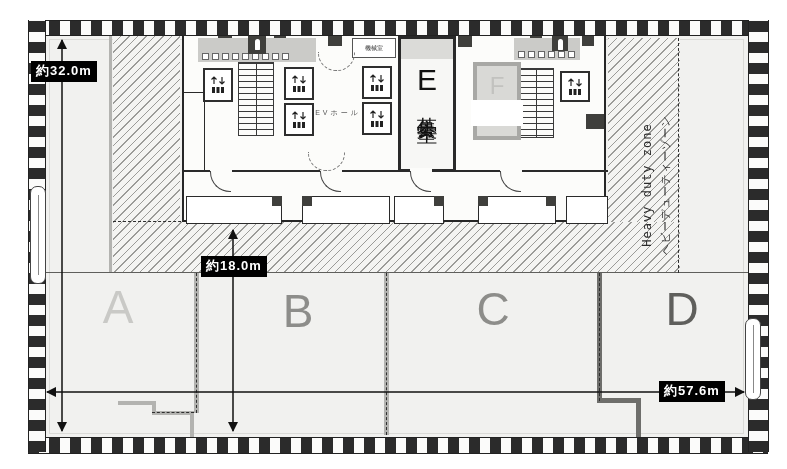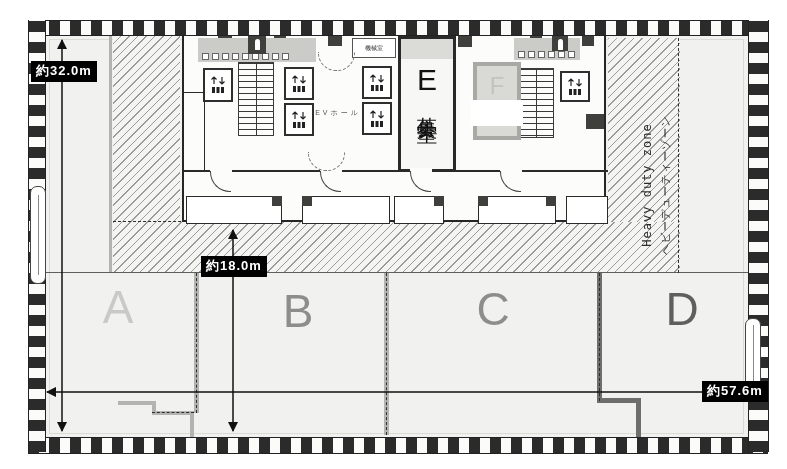--- a/index.html
+++ b/index.html
@@ -264,21 +264,21 @@
       <marker id="arr" viewBox="0 0 10 10" refX="9" refY="5" markerWidth="7" markerHeight="7" orient="auto-start-reverse">
         <path d="M0 0 L10 5 L0 10 z" fill="#111"></path>
       </marker>
     </defs>
     <line x1="62" y1="40" x2="62" y2="431" stroke="#111" stroke-width="1.5" marker-start="url(#arr)" marker-end="url(#arr)"></line>
     <line x1="233" y1="230" x2="233" y2="431" stroke="#111" stroke-width="1.5" marker-start="url(#arr)" marker-end="url(#arr)"></line>
     <line x1="47" y1="392" x2="744" y2="392" stroke="#111" stroke-width="1.5" marker-start="url(#arr)" marker-end="url(#arr)"></line>
   </svg>
   <div class="abs dimlabel" style="left:31px;  top:61px;">約32.0m</div>
   <div class="abs dimlabel" style="left:201px; top:256px;">約18.0m</div>
-  <div class="abs dimlabel" style="left:702px; top:381px;">約57.6m</div>
+  <div class="abs dimlabel" style="left:659px; top:381px;">約57.6m</div>
 
   <div class="abs wall-h" style="left:28px; top:20px;  width:740px; height:14px;"></div>
   <div class="abs wall-h" style="left:28px; top:437px; width:740px; height:15px;"></div>
   <div class="abs wall-v" style="left:28px;  top:20px; width:16px; height:432px;"></div>
   <div class="abs wall-v" style="left:748px; top:20px; width:19px; height:432px;"></div>
 
   <div class="abs wallwin" style="left:30px;  top:186px; width:14px; height:96px;"></div>
   <div class="abs wallwin" style="left:745px; top:318px; width:14px; height:80px;"></div>
 
 </div>

